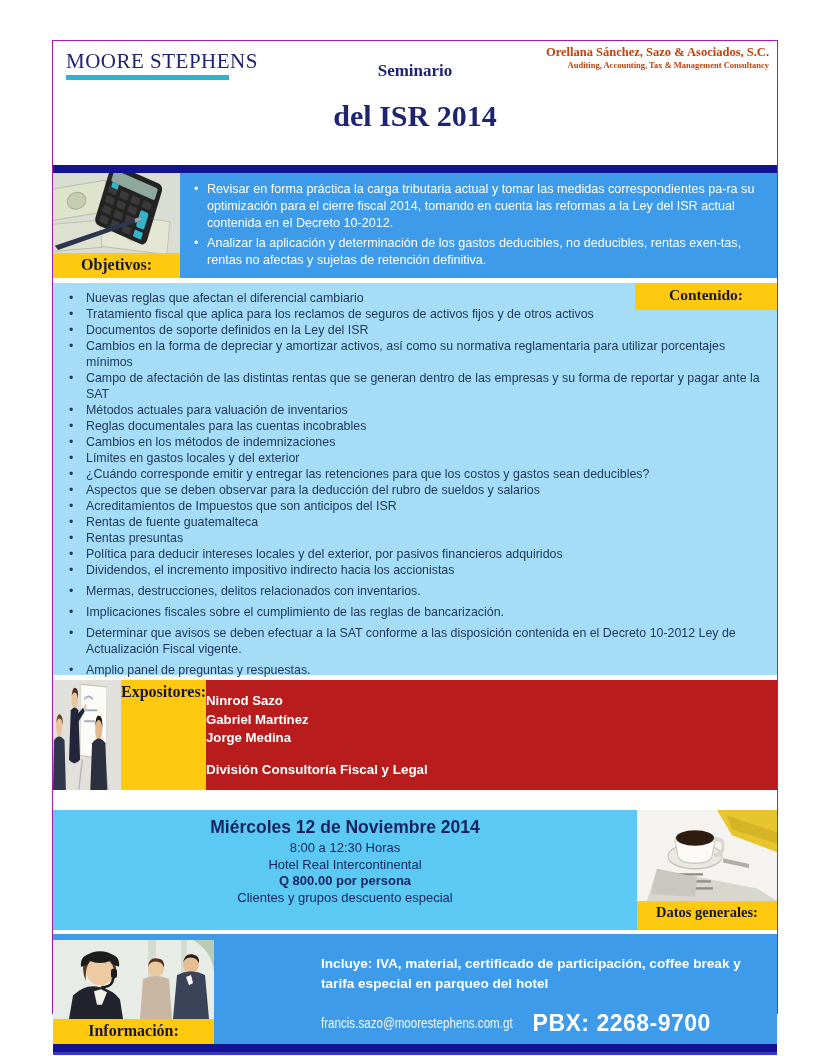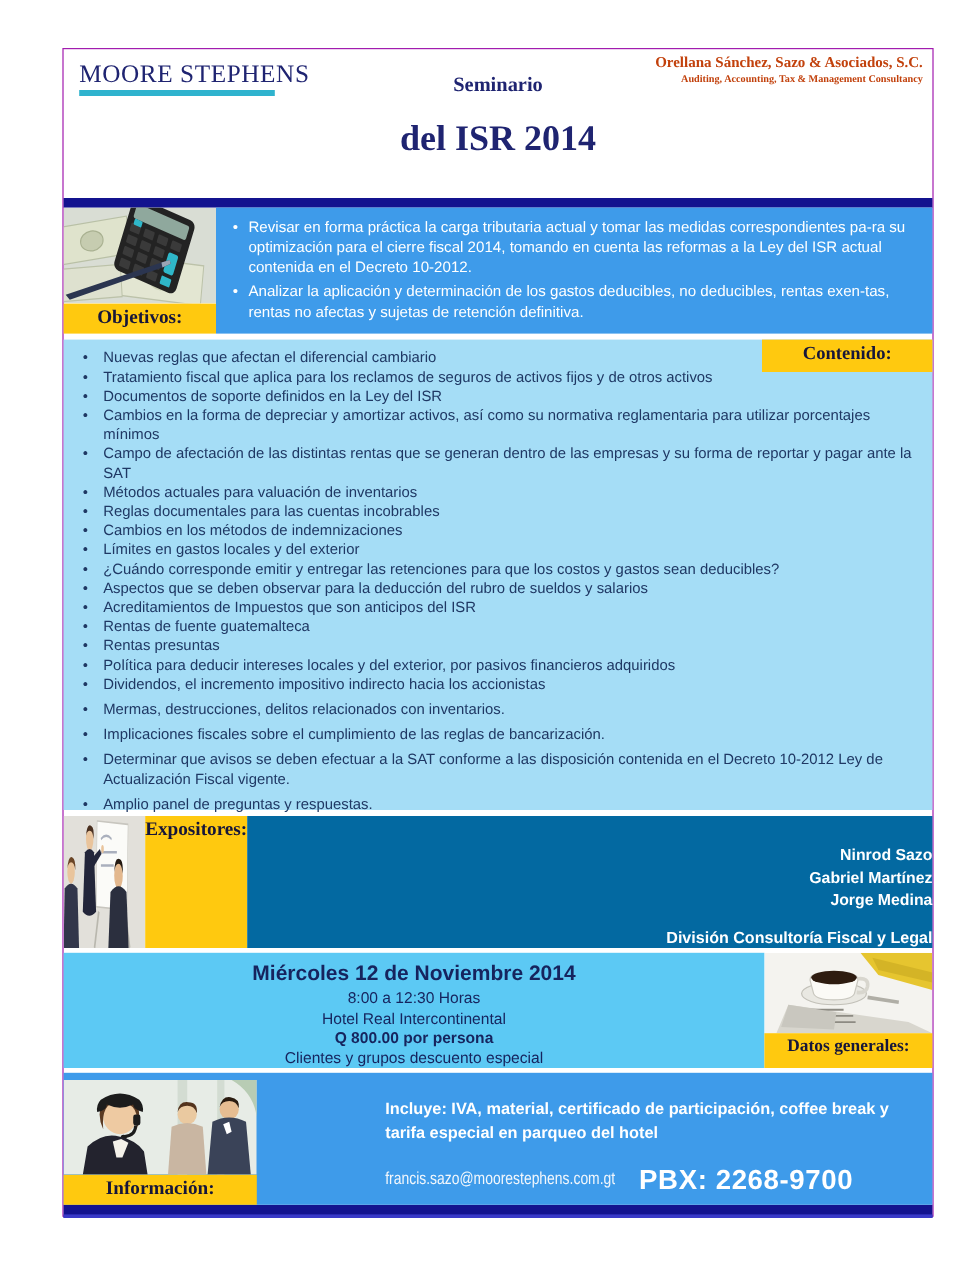--- a/index.html
+++ b/index.html
@@ -37,27 +37,27 @@
   .cont-tag{position:absolute;top:0;right:0;width:142px;height:27px;font-size:15.5px;padding-top:3px;}
   .cont-box ul{margin:0;padding:0;list-style:none;color:#1F3864;}
   .cont-box li{position:relative;padding-left:27px;font-size:12.4px;line-height:16px;}
   .cont-box li::before{content:"\2022";position:absolute;left:10px;top:0;}
   .cont-box li:nth-child(n+17){margin-top:5px;}
 
   
   .exp-row{display:flex;height:110px;}
   .exp-left{width:153px;display:flex;flex-direction:row;border-radius:24px;}
   .exp-photo{flex:1;overflow:hidden;}
-  .exp-box{flex:1;background:#0369a1;color:#ffffff;text-align:right;padding-top:24px;box-sizing:border-box;font-weight:bold;}
+  .exp-box{flex:1;background:#b91c1c;color:#ffffff;text-align:left;padding-top:12px;box-sizing:border-box;font-weight:bold;}
   .exp-box ul{margin:0;padding:0;list-style:none;}
   .exp-box li{font-size:13.2px;line-height:18.5px;}
   .exp-div{margin-top:14px;font-size:13.4px;}
 
   
-  .dat-row{display:flex;height:96px;}
+  .dat-row{display:flex;height:120px;margin-top:16px;}
   .dat-box{flex:1;background:#5CC9F4;color:#16245E;text-align:center;padding-top:7px;box-sizing:border-box;}
   .dat-date{font-size:17.5px;font-weight:bold;margin-bottom:2px;}
   .dat-line{font-size:13px;line-height:16.5px;}
   .dat-price{font-weight:bold;}
   .dat-right{width:140px;display:flex;flex-direction:column;}
   .dat-photo{flex:1;overflow:hidden;}
   .dat-tag{font-size:14.5px;height:29px;}
 
   
   .inf-row{position:relative;height:110px;background:#3E9BEA;}

